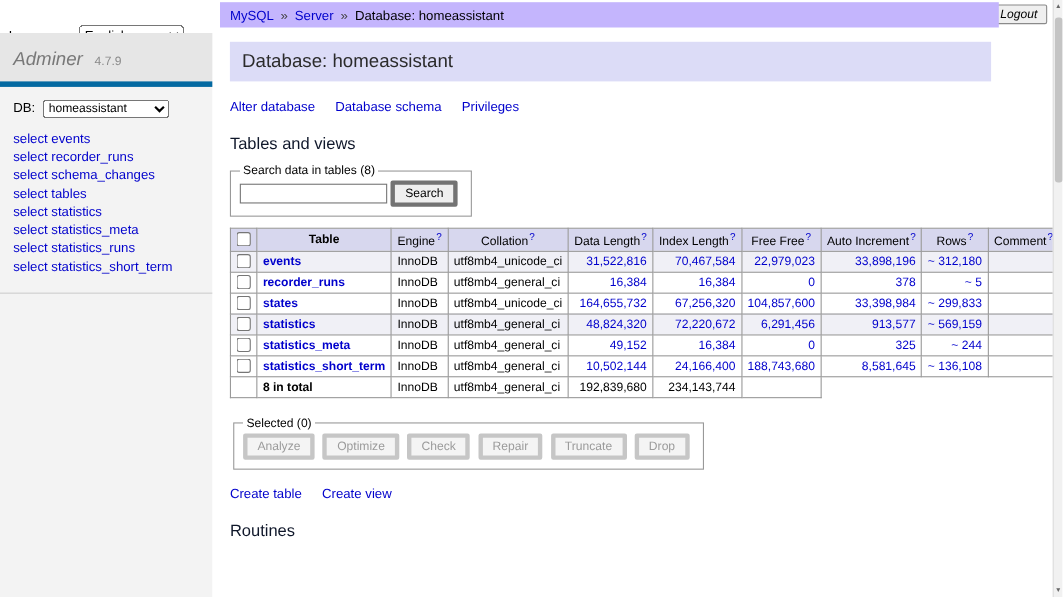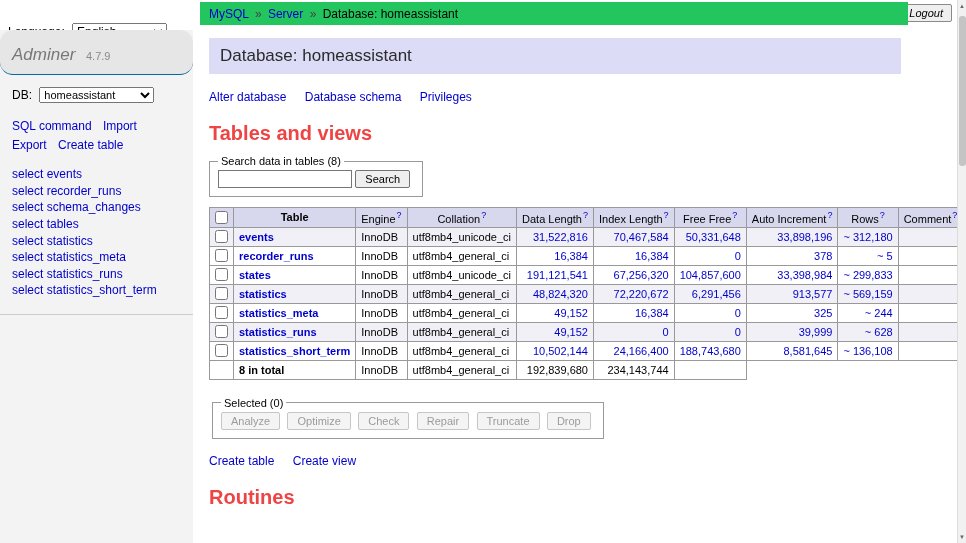--- a/index.html
+++ b/index.html
@@ -18,58 +18,58 @@
     position:absolute; top:4px; right:14px;
     font-size:11px; padding:2px 8px; background:#efefef;
     border:1px solid #8a8a8a; border-radius:2px; color:#000; cursor:pointer;
     font-family:"Liberation Sans","DejaVu Sans",sans-serif;
     font-style:italic;
   }
 
   
   .sidebar { position:absolute; left:0; top:30px; width:193px; height:513px; background:#f3f3f3; }
   .sidebar h1 {
-    margin:0; padding:8px 12px 7px; background:#e6e6e6; border-bottom:1px solid #0369a1;
-    font-weight:normal; line-height:1.2;border-radius:13px;
+    margin:0; padding:8px 12px 7px; background:#e6e6e6; border-bottom:5px solid #0369a1;
+    font-weight:normal; line-height:1.2;
   }
   .app-name { font-size:17px; font-style:italic; color:#787878; }
   .app-version { font-size:11px; color:#8a8a8a; margin-left:4px; }
   .db-row { padding:12px 12px 4px; font-size:12px; }
   .db-row select { font-size:11px; width:115px; margin-left:4px; }
   .menu-links { margin:0; padding:10px 12px 4px; width:165px; line-height:1.6; }
   .menu-links a { margin-right:8px; white-space:nowrap; }
   .table-list { padding:8px 12px 14px; border-bottom:1px solid #ccc; }
   .table-list a { display:block; font-size:12px; line-height:1.3; margin-bottom:1px; }
 
   
   .content { position:absolute; left:200px; top:0; width:708px; }
   .breadcrumb {
-    margin-top:2px; background:#22c55e; padding:5px 9px; font-size:12px; height:23px;
+    margin-top:2px; background:#c4b5fd; padding:5px 9px; font-size:12px; height:23px;
   }
   .breadcrumb .sep { color:#444; margin:0 3px; }
   .breadcrumb .current { color:#000; }
   h2.db-title {
     margin:13px 7px 0 9px; background:#dcdcf7; padding:8px 11px;
     font-size:17px; font-weight:normal; color:#2b2b2b;
   }
   .action-links { margin:16px 0 0 9px; }
   .action-links a { margin-right:15px; }
-  h3 { font-size:20px; font-weight:bold; margin:18px 0 8px 9px; color:#ef4444; }
+  h3 { font-size:15px; font-weight:normal; margin:18px 0 8px 9px; color:#0f172a; }
 
   fieldset {
     border:1px solid #999; margin:2px 0 0 9px; padding:3px 8px 8px;
     display:inline-block; background:transparent;
   }
   legend { font-size:11px; padding:0 3px; }
   .search-input {
     font-size:11px; border:1px solid #767676; padding:2px 4px; width:134px; height:18px;
     font-family:"Liberation Sans","DejaVu Sans",sans-serif;
   }
   .btn {
-    font-size:11px; padding:2px 9px; background:#efefef; border:1px solid #737373;
+    font-size:11px; padding:2px 9px; background:#efefef; border:4px solid #737373;
     border-radius:2px; color:#000; cursor:pointer; margin-right:4px;
     font-family:"Liberation Sans","DejaVu Sans",sans-serif;
   }
   .btn:disabled { color:#9b9b9b; background:#f4f4f4; border-color:#c6c6c6; cursor:default;text-align:center; }
 
   table.data { border-collapse:collapse; margin:10px 0 0 9px; font-size:11px; }
   .data th, .data td { border:1px solid #999; padding:2px 5px; height:19px; white-space:nowrap; }
   .data th { background:#d7d7ee; font-weight:normal; text-align:center; }
   .data th.col-table { font-weight:bold; }
   .data sup { font-size:9px; color:#0000cc; margin-left:1px; cursor:pointer; }
@@ -116,26 +116,20 @@
   <h1>
     <span class="app-name">Adminer</span>
     <span class="app-version">4.7.9</span>
   </h1>
   <div class="db-row">
     <span>DB:</span>
     <select>
       <option>homeassistant</option>
     </select>
   </div>
-  <p class="menu-links">
-    <a>SQL command</a>
-    <a>Import</a>
-    <a>Export</a>
-    <a>Create table</a>
-  </p>
   <div class="table-list">
     <a>select events</a>
     <a>select recorder_runs</a>
     <a>select schema_changes</a>
     <a>select tables</a>
     <a>select statistics</a>
     <a>select statistics_meta</a>
     <a>select statistics_runs</a>
     <a>select statistics_short_term</a>
   </div>
@@ -194,21 +188,21 @@
       </tr>
     </thead>
     <tbody>
       <tr class="odd">
         <td class="chk"><input type="checkbox" style=""></td>
         <td class="tname"><a>events</a></td>
         <td class="eng">InnoDB</td>
         <td class="coll">utf8mb4_unicode_ci</td>
         <td class="num"><a>31,522,816</a></td>
         <td class="num"><a>70,467,584</a></td>
-        <td class="num"><a>50,331,648</a></td>
+        <td class="num"><a>22,979,023</a></td>
         <td class="num"><a>33,898,196</a></td>
         <td class="num"><a>~ 312,180</a></td>
         <td></td>
       </tr>
       <tr>
         <td class="chk"><input type="checkbox" style=""></td>
         <td class="tname"><a>recorder_runs</a></td>
         <td class="eng">InnoDB</td>
         <td class="coll">utf8mb4_general_ci</td>
         <td class="num"><a>16,384</a></td>
@@ -216,21 +210,21 @@
         <td class="num"><a>0</a></td>
         <td class="num"><a>378</a></td>
         <td class="num"><a>~ 5</a></td>
         <td></td>
       </tr>
       <tr>
         <td class="chk"><input type="checkbox" style=""></td>
         <td class="tname"><a>states</a></td>
         <td class="eng">InnoDB</td>
         <td class="coll">utf8mb4_unicode_ci</td>
-        <td class="num"><a>191,121,541</a></td>
+        <td class="num"><a>164,655,732</a></td>
         <td class="num"><a>67,256,320</a></td>
         <td class="num"><a>104,857,600</a></td>
         <td class="num"><a>33,398,984</a></td>
         <td class="num"><a>~ 299,833</a></td>
         <td></td>
       </tr>
       <tr class="odd">
         <td class="chk"><input type="checkbox" style=""></td>
         <td class="tname"><a>statistics</a></td>
         <td class="eng">InnoDB</td>
@@ -245,32 +239,20 @@
       <tr>
         <td class="chk"><input type="checkbox" style=""></td>
         <td class="tname"><a>statistics_meta</a></td>
         <td class="eng">InnoDB</td>
         <td class="coll">utf8mb4_general_ci</td>
         <td class="num"><a>49,152</a></td>
         <td class="num"><a>16,384</a></td>
         <td class="num"><a>0</a></td>
         <td class="num"><a>325</a></td>
         <td class="num"><a>~ 244</a></td>
-        <td></td>
-      </tr>
-      <tr class="odd">
-        <td class="chk"><input type="checkbox" style=""></td>
-        <td class="tname"><a>statistics_runs</a></td>
-        <td class="eng">InnoDB</td>
-        <td class="coll">utf8mb4_general_ci</td>
-        <td class="num"><a>49,152</a></td>
-        <td class="num"><a>0</a></td>
-        <td class="num"><a>0</a></td>
-        <td class="num"><a>39,999</a></td>
-        <td class="num"><a>~ 628</a></td>
         <td></td>
       </tr>
       <tr>
         <td class="chk"><input type="checkbox" style=""></td>
         <td class="tname"><a>statistics_short_term</a></td>
         <td class="eng">InnoDB</td>
         <td class="coll">utf8mb4_general_ci</td>
         <td class="num"><a>10,502,144</a></td>
         <td class="num"><a>24,166,400</a></td>
         <td class="num"><a>188,743,680</a></td>

